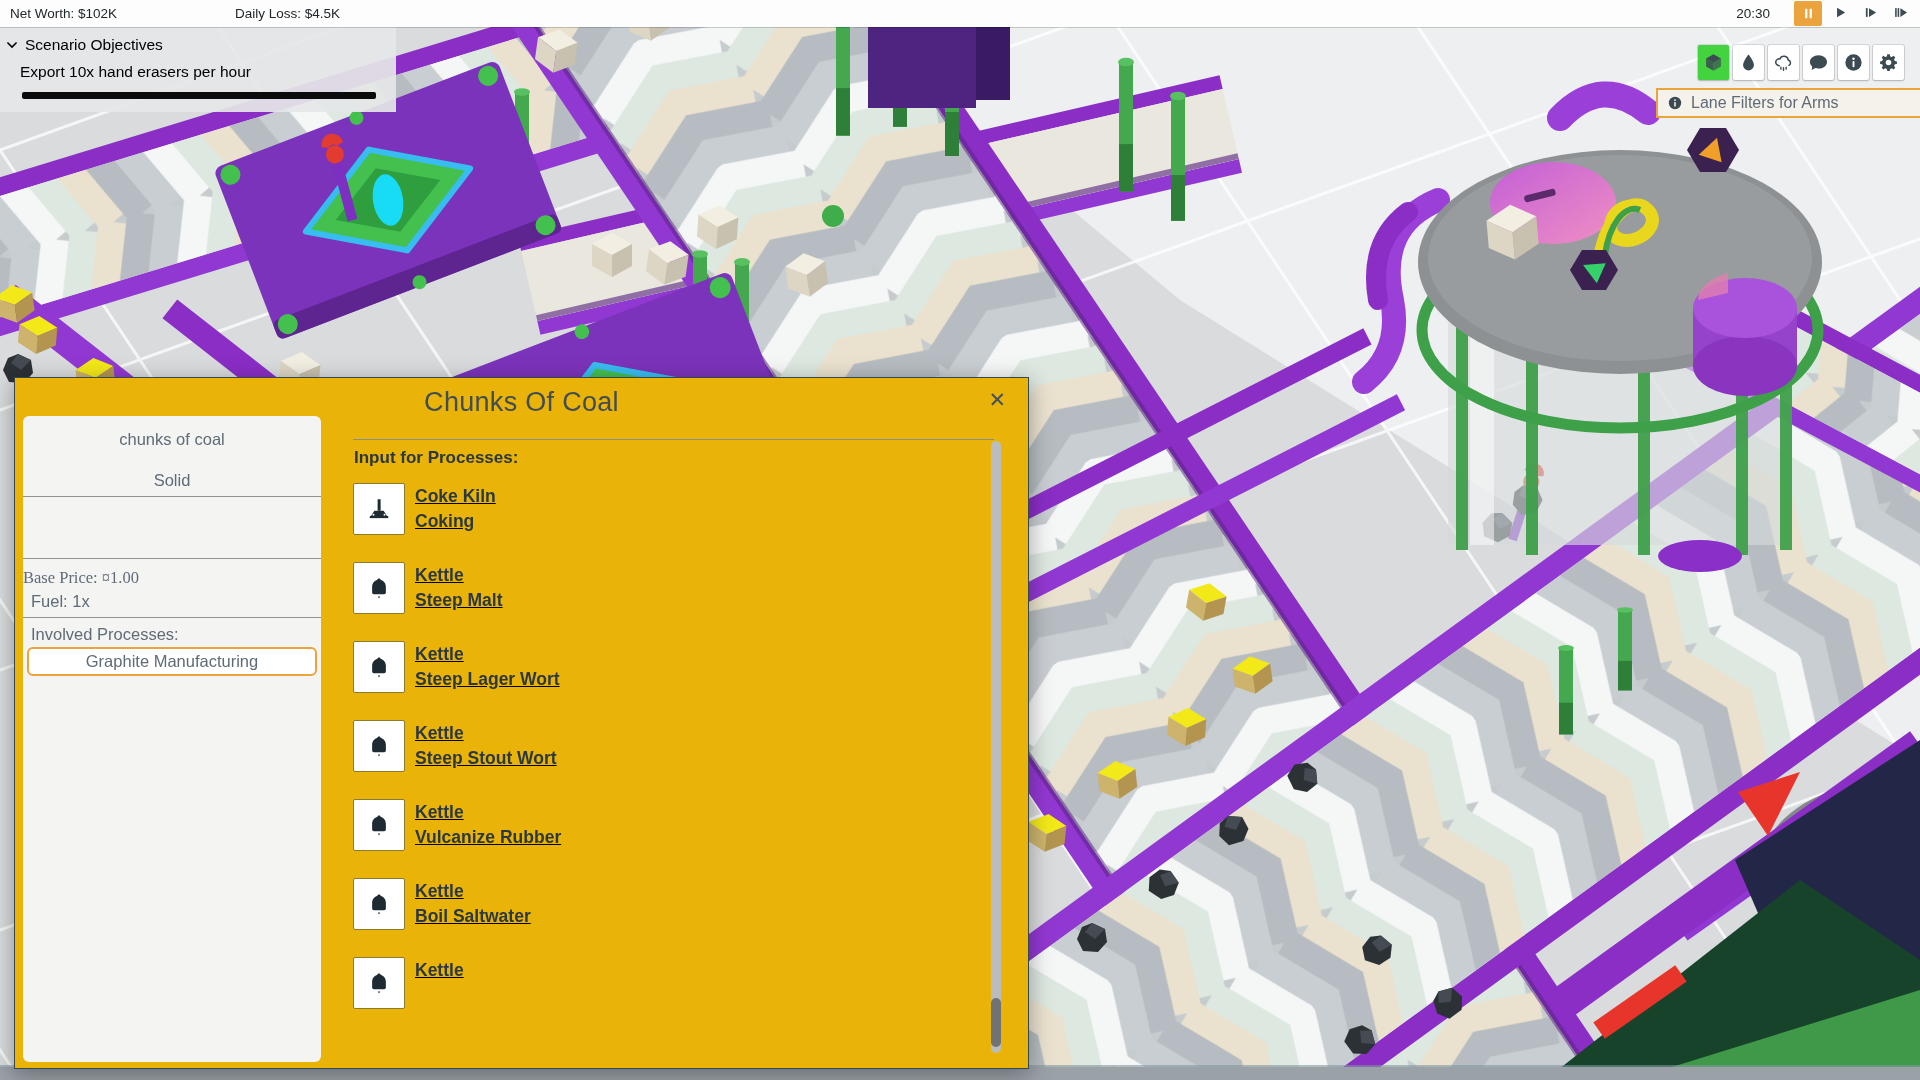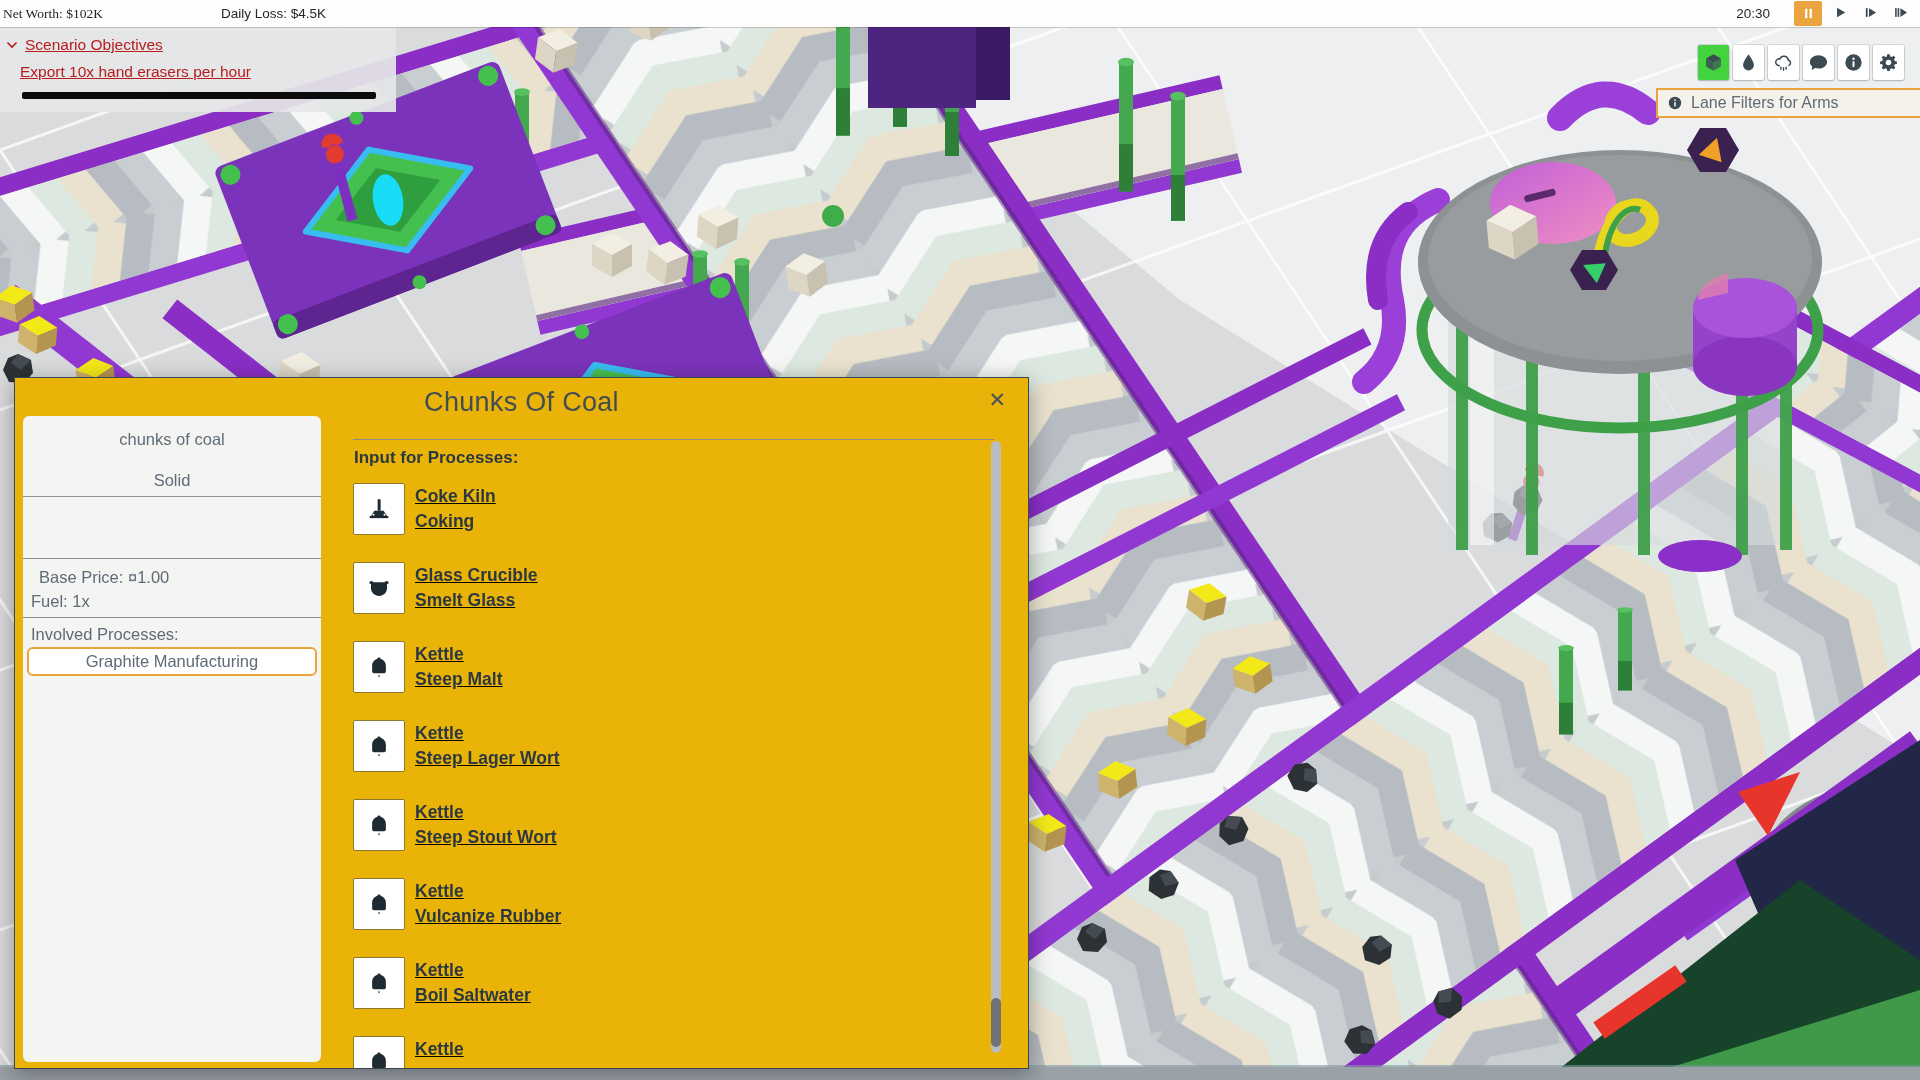--- a/index.html
+++ b/index.html
@@ -6,32 +6,32 @@
   body{width:1920px;height:1080px;overflow:hidden;position:relative;
        font-family:"Liberation Sans",sans-serif;background:#d9dbdd;}
 
   .scene{position:absolute;inset:0;z-index:0;}
 
   
   .topbar{position:absolute;top:0;left:0;right:0;height:27px;background:#fdfdfd;
           display:flex;align-items:center;z-index:30;box-shadow:0 1px 0 rgba(0,0,0,.18);
           font-size:13.5px;color:#21272a;}
   .topbar .stat{font-weight:500;}
-  .stat-networth{margin-left:3px;font-family:Liberation Serif, serif;}
+  .stat-networth{margin-left:10px;}
   .stat-loss{margin-left:118px;}
   .time-cluster{margin-left:auto;display:flex;align-items:center;gap:24px;margin-right:8px;}
   .clock{font-weight:500;}
   .ctrl-btn{width:24px;height:23px;display:flex;align-items:center;justify-content:center;
             color:#3c4a52;cursor:pointer;border-radius:2px;}
   .ctrl-btn svg{width:15px;height:15px;}
   .ctrl-btn.active{background:var(--orange,#f0a43c);color:#fff;width:28px;height:25px;}
 
   
   .objectives{position:absolute;top:27px;left:0;width:396px;z-index:25;
-              background:rgba(228,230,231,.93);padding:9px 0 13px;color:#b91c1c;text-decoration:underline;}
+              background:rgba(228,230,231,.93);padding:9px 0 13px;color:#000000;}
   .obj-header{display:flex;align-items:center;gap:6px;margin-left:5px;font-size:15.5px;font-weight:500;cursor:pointer;}
   .obj-header svg{width:14px;height:14px;}
   .obj-text{margin:9px 0 0 20px;font-size:15.5px;}
   .obj-track{margin:11px 0 0 22px;width:354px;height:7px;border-radius:2px;}
   .obj-fill{height:100%;background:var(--black,#0b0b0b);border-radius:2px;}
 
   
   .toolbar{position:absolute;top:45px;left:1698px;display:flex;gap:4px;z-index:25;}
   .tb-btn{width:31px;height:35px;background:#fff;border-radius:2px;color:#3c4a52;cursor:pointer;
           display:flex;align-items:center;justify-content:center;
@@ -55,21 +55,21 @@
   .modal-close{position:absolute;top:10px;right:22px;font-size:21px;color:#45525a;cursor:pointer;}
 
   .left-card{position:absolute;left:8px;top:38px;width:298px;bottom:6px;background:#f4f4f3;
              border-radius:6px;color:#5f6b76;font-size:16.5px;}
   .lc-abs{position:absolute;left:0;right:0;}
   .lc-name{top:14px;text-align:center;}
   .lc-state{top:55px;text-align:center;}
   .lc-hr{border:none;border-top:1px solid #8f9295;margin:0;}
   .hr1{top:80px;} .hr2{top:142px;} .hr3{top:201px;}
   .lc-desc{top:90px;left:8px;right:6px;line-height:22px;}
-  .lc-price{top:152px;left:16px;} .lc-fuel{top:176px;left:8px;}
+  .lc-price{top:152px;left:0;font-family:Liberation Serif, serif;} .lc-fuel{top:176px;left:8px;}
   .lc-involved-label{top:209px;left:8px;}
   .lc-btns{top:231px;left:4px;right:4px;display:flex;flex-direction:column;gap:6px;}
   .involved-btn{height:29px;background:#fff;border:2px solid var(--orange,#eba43d);border-radius:6px;
                 font-size:16.5px;color:#5f6b76;display:flex;align-items:center;justify-content:center;
                 cursor:pointer;box-sizing:border-box;font-family:inherit;}
 
   .right-panel{position:absolute;left:323px;top:0;right:8px;bottom:0;}
   .rp-line{position:absolute;top:61px;left:15px;right:26px;border-top:1px solid #8a8d90;}
   .rp-label{position:absolute;top:70px;left:16px;font-size:17px;font-weight:700;color:#2c3840;}
   .rp-list{position:absolute;top:105px;left:15px;right:40px;bottom:0;overflow:hidden;}
@@ -516,31 +516,20 @@
             </svg>
     </div>
     <div class="pi-text">
       <div class="pi-machine">Coke Kiln</div>
       <div class="pi-process">Coking</div>
     </div>
   </div>
         <div class="pi-row">
     <div class="pi-icon">
       <svg viewBox="0 0 24 24">
-              <use href="#i-crucible"></use>
-            </svg>
-    </div>
-    <div class="pi-text">
-      <div class="pi-machine">Glass Crucible</div>
-      <div class="pi-process">Smelt Glass</div>
-    </div>
-  </div>
-        <div class="pi-row">
-    <div class="pi-icon">
-      <svg viewBox="0 0 24 24">
               <use href="#i-kettle"></use>
             </svg>
     </div>
     <div class="pi-text">
       <div class="pi-machine">Kettle</div>
       <div class="pi-process">Steep Malt</div>
     </div>
   </div>
         <div class="pi-row">
     <div class="pi-icon">

